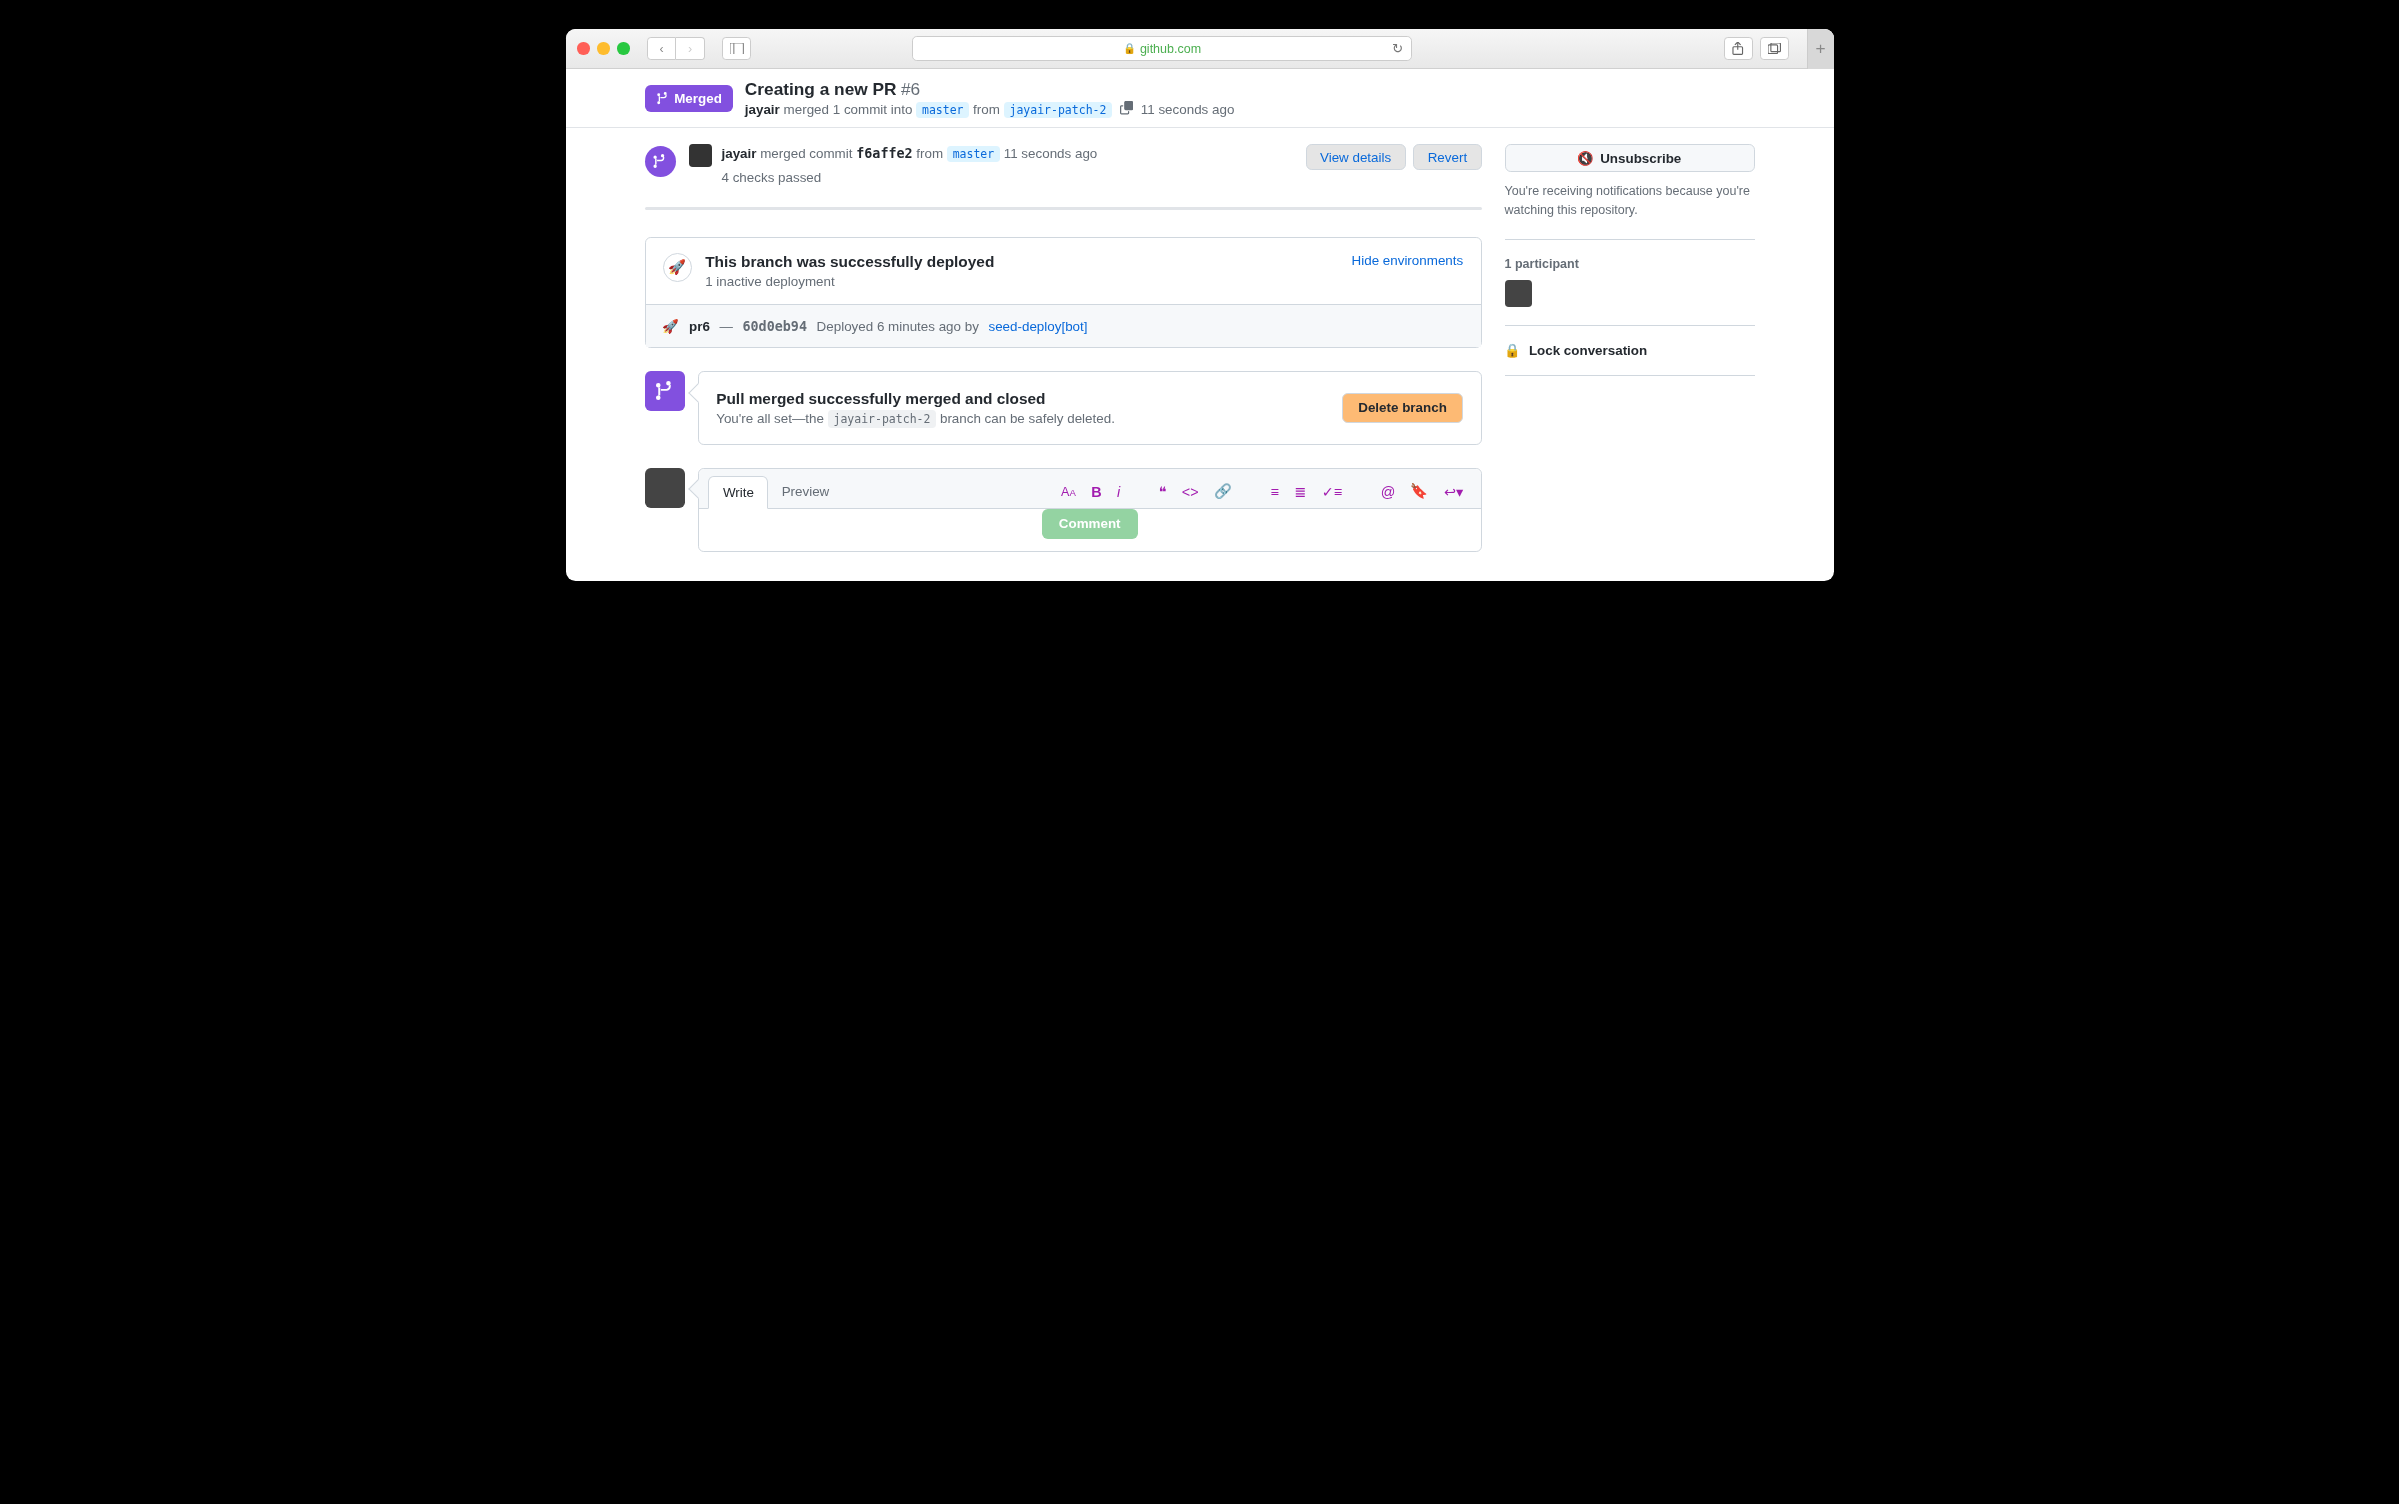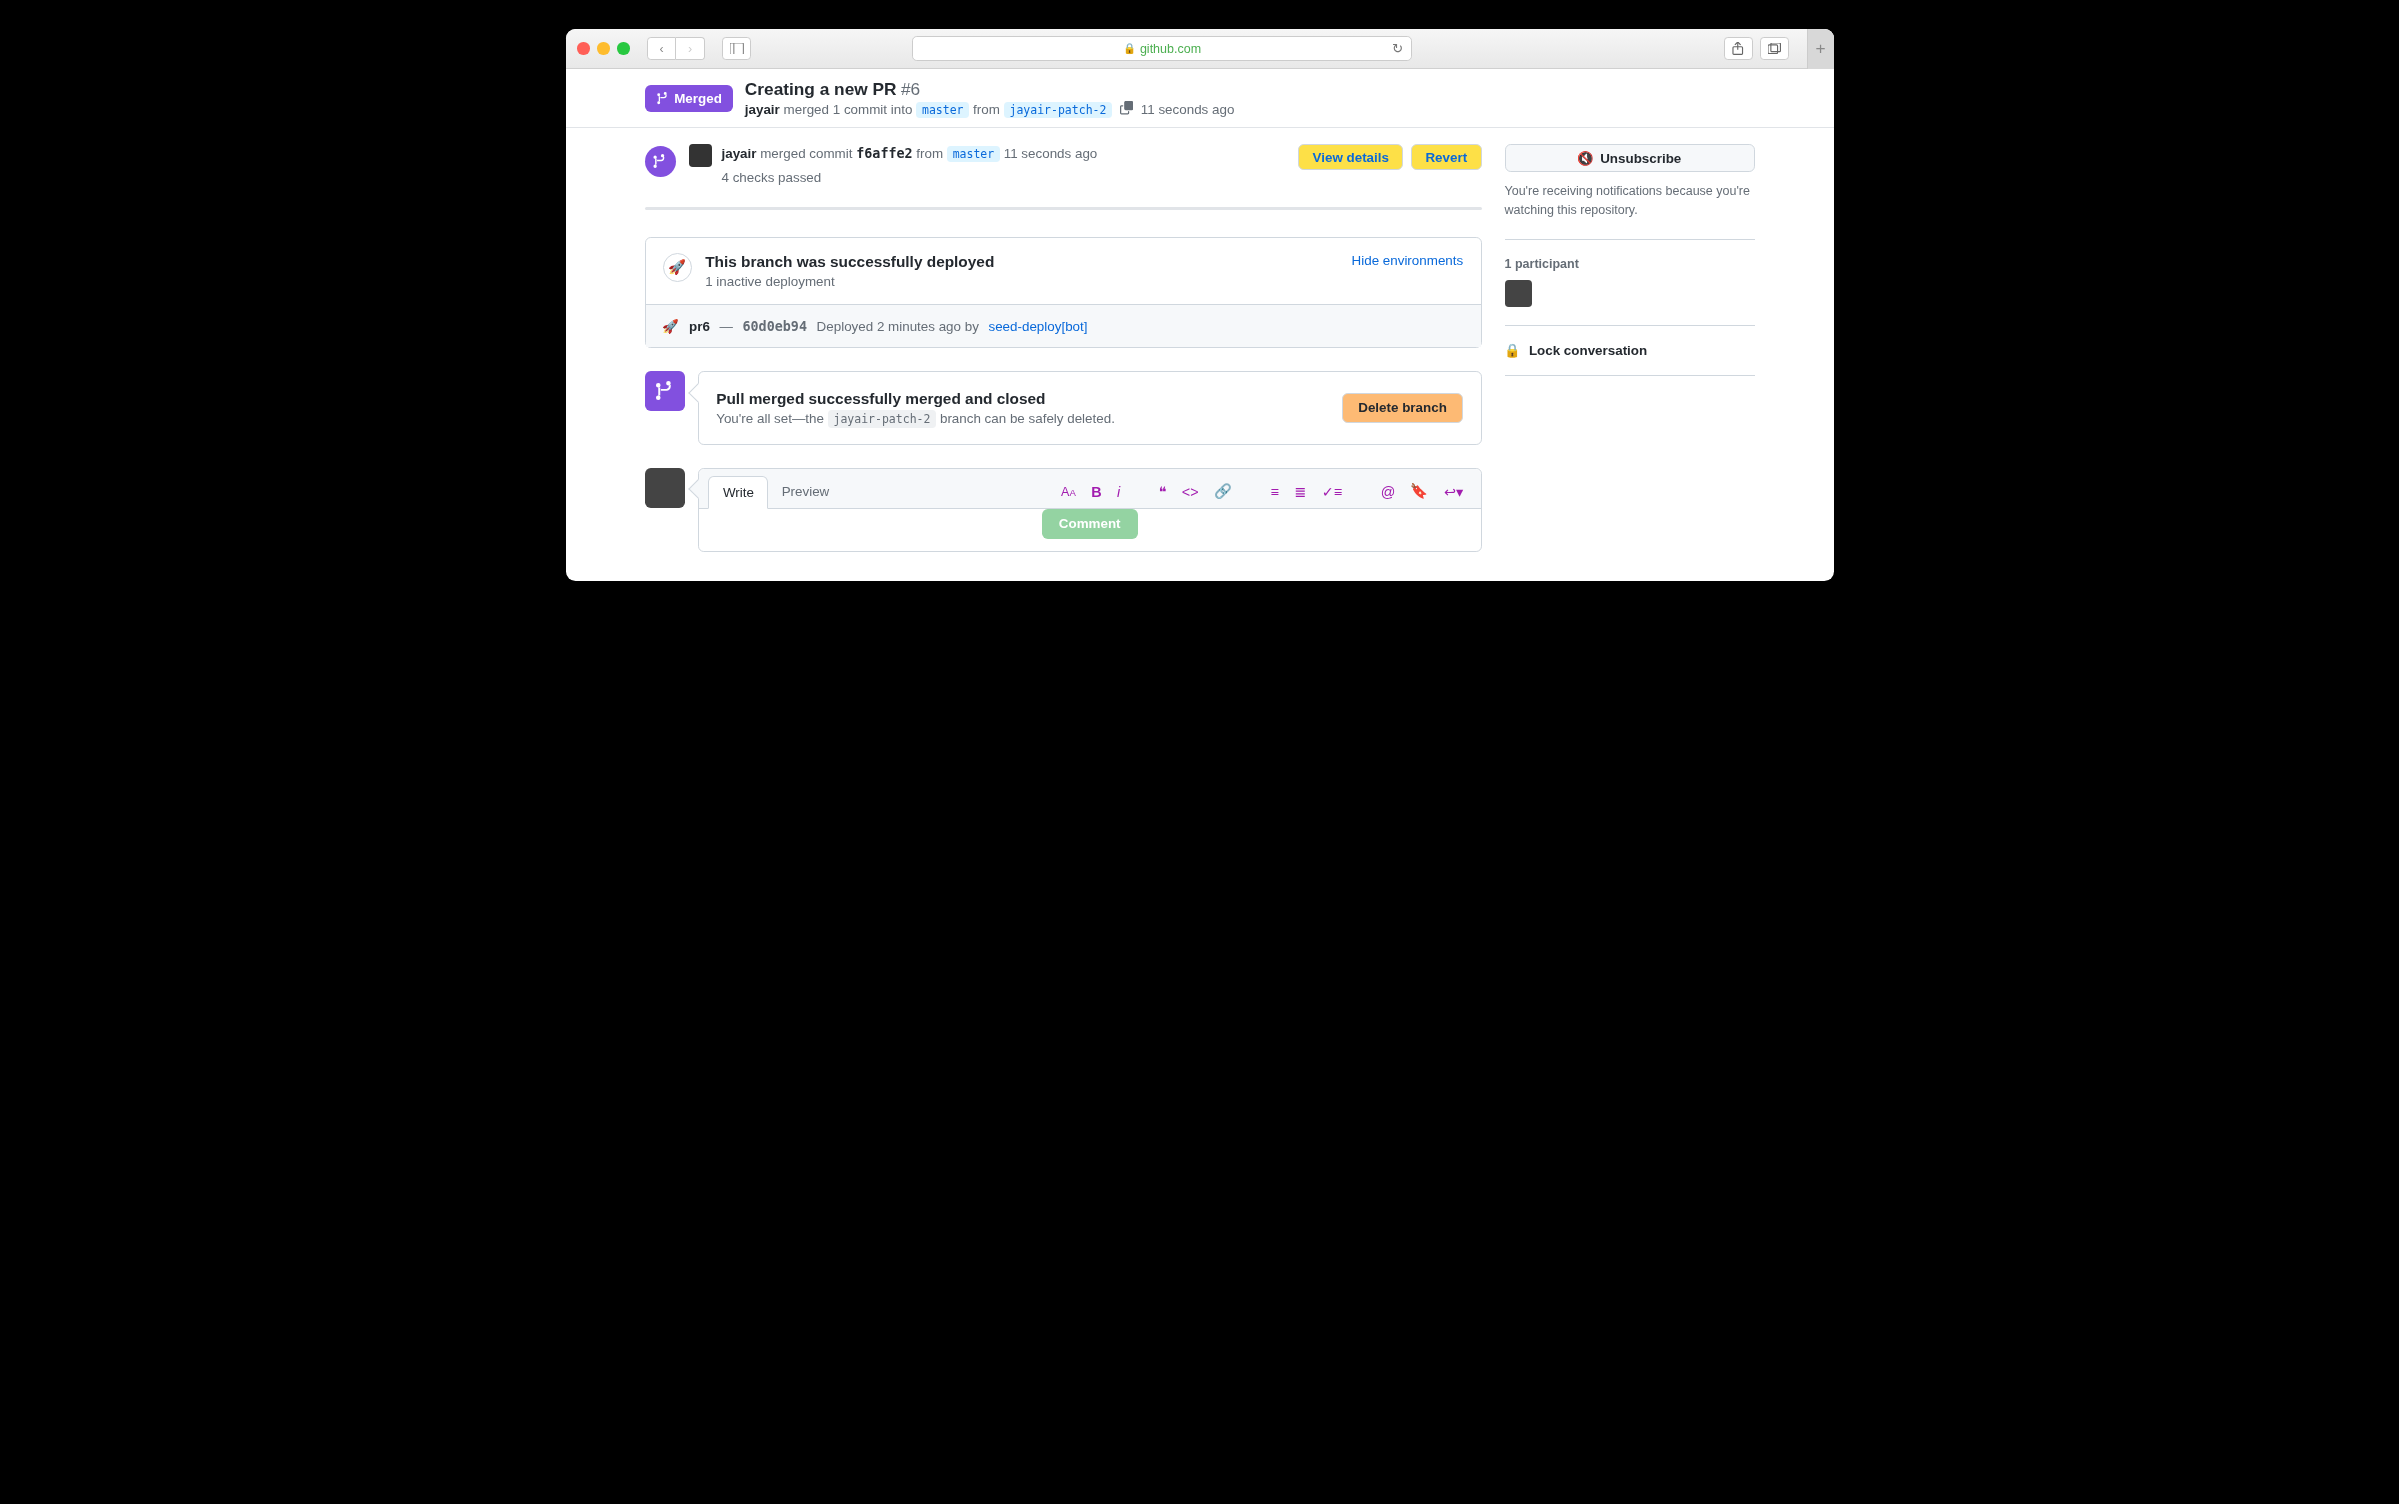--- a/index.html
+++ b/index.html
@@ -38,21 +38,21 @@
 .timeline-item { display:flex; gap:13.4px; align-items:flex-start; margin-bottom:19px;}
 .tl-icon { width:31px; height:31px; border-radius:50%; background:#8250df; display:flex; align-items:center; justify-content:center; flex-shrink:0; margin-top:1.9px;}
 .tl-icon svg{fill:#fff;}
 .tl-body{ flex:1; display:flex; align-items:flex-start; gap:9.6px;}
 .avatar-sm{ width:23px; height:23px; border-radius:3.8px; background:#333;}
 .tl-text{ flex:1; font-size:13.4px; color:#656d76; line-height:1.5;}
 .tl-text b{color:#24292f;}
 .commit-hash{font-family:ui-monospace,monospace; font-weight:600; color:#24292f;}
 .code-tag{ background:#ddf4ff; color:#0969da; font-family:ui-monospace,monospace; font-size:11.5px; padding:1px 5.8px; border-radius:3.8px;}
 .tl-buttons{display:flex; gap:7.7px;}
-.btn-outline{border:1px solid #d0d7de; background:#fde047; color:#0969da; padding:4.8px 13.4px; border-radius:5.8px; font-size:13.4px; font-weight:700;}
+.btn-outline{border:1px solid #d0d7de; background:#e5e5e5; color:#0969da; padding:4.8px 13.4px; border-radius:5.8px; font-size:13.4px; font-weight:400;}
 .checks-passed{font-size:13.4px; color:#656d76; margin-top:3.8px;}
 
 .timeline-rule{ height:2.9px; background:#e1e4e8; margin:11.5px 0 27px 0; border:none; border-radius:1.9px;}
 
 .panel { border:1px solid #d0d7de; border-radius:5.8px; margin-bottom:23px;}
 .panel-header { padding:15.4px 17.3px; display:flex; gap:13.4px; align-items:flex-start;}
 .rocket-badge{ width:29px; height:29px; border:1px solid #d0d7de; border-radius:50%; display:flex; align-items:center; justify-content:center; flex-shrink:0; color:#2da44e; font-size:14.4px;}
 .panel-title{font-size:15.4px; font-weight:700; color:#24292f;}
 .panel-sub{font-size:13.4px; color:#656d76; margin-top:2.9px;}
 .hide-env{margin-left:auto; color:#0969da; font-size:13.4px;}
@@ -202,21 +202,21 @@
               <div class="panel-title">This branch was successfully deployed</div>
               <div class="panel-sub">1 inactive deployment</div>
             </div>
             <a class="hide-env">Hide environments</a>
           </div>
           <div class="panel-row">
             <span class="rocket">🚀</span>
             <b>pr6</b>
             <span> — </span>
             <span class="mono">60d0eb94</span>
-            <span> Deployed 2 minutes ago by </span>
+            <span> Deployed 6 minutes ago by </span>
             <span class="link-inline">seed-deploy[bot]</span>
           </div>
         </div>
 
         <div class="merge-summary">
           <div class="merge-icon-box">
             <svg viewBox="0 0 16 16">
                 <path d="M5 3.25a1.75 1.75 0 1 1-3.5 0 1.75 1.75 0 0 1 3.5 0zm0 9.5a1.75 1.75 0 1 1-3.5 0 1.75 1.75 0 0 1 3.5 0zM3.25 5v6h1.5V5h-1.5zm2 2.5h4.25a3.25 3.25 0 0 0 3.25-3.25V3h-1.5v1.25c0 .97-.78 1.75-1.75 1.75H5.25v1.5zm7.5-5.75a1.75 1.75 0 1 1-3.5 0 1.75 1.75 0 0 1 3.5 0z"></path>
               </svg>
           </div>

